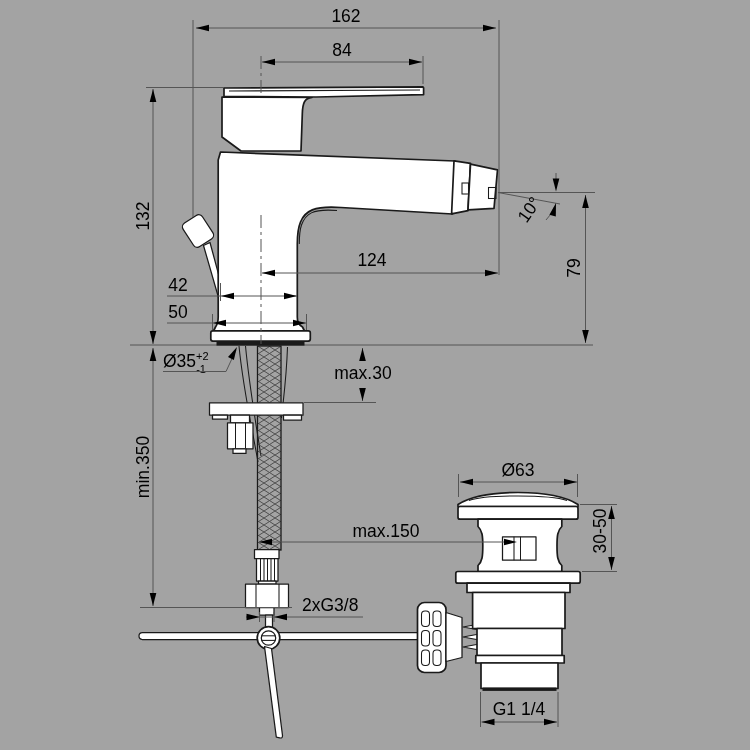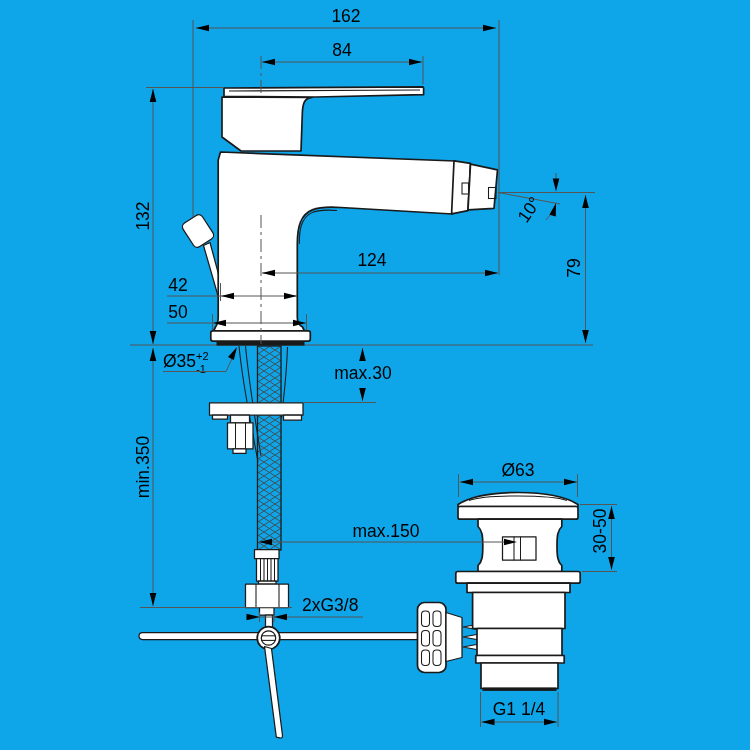--- a/index.html
+++ b/index.html
@@ -1,16 +1,16 @@
 <!DOCTYPE html>
 <html><head>
 <meta charset="utf-8">
 <style>
   html,body{margin:0;padding:0;background:#ffffff;}
-  .stage{width:750px;height:750px;background:#0ea5e9;position:relative;font-family:"Liberation Sans",sans-serif;}
+  .stage{width:750px;height:750px;background:#a3a3a3;position:relative;font-family:"Liberation Sans",sans-serif;}
   svg{display:block;}
   .outline{fill:#ffffff;stroke:#1a1a1a;stroke-width:1.7;stroke-linejoin:round;}
   .outline2{fill:#ffffff;stroke:#1a1a1a;stroke-width:1.25;stroke-linejoin:round;}
   .detail{fill:none;stroke:#1a1a1a;stroke-width:1.05;}
   .solid{fill:#1a1a1a;stroke:none;}
   .dim{stroke:#555555;stroke-width:1;fill:none;}
   .cline{stroke:#555555;stroke-width:1;fill:none;stroke-dasharray:13 4 3 4;}
   .arr{fill:#000000;stroke:none;}
   .lbl{font-family:"Liberation Sans",sans-serif;font-size:17.5px;fill:#000;}
   .lblsm{font-size:11px;}

